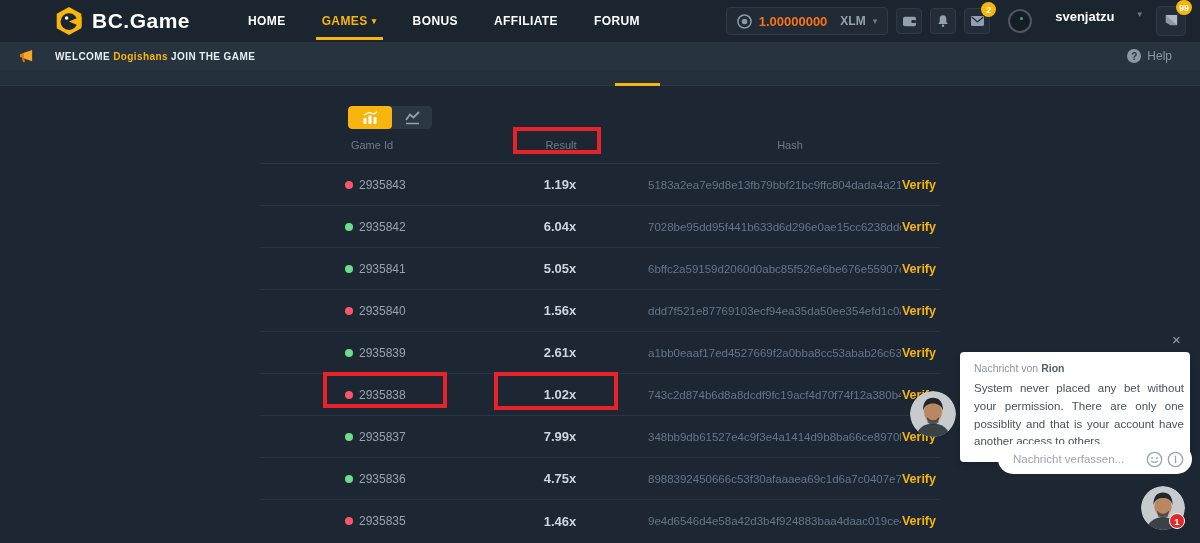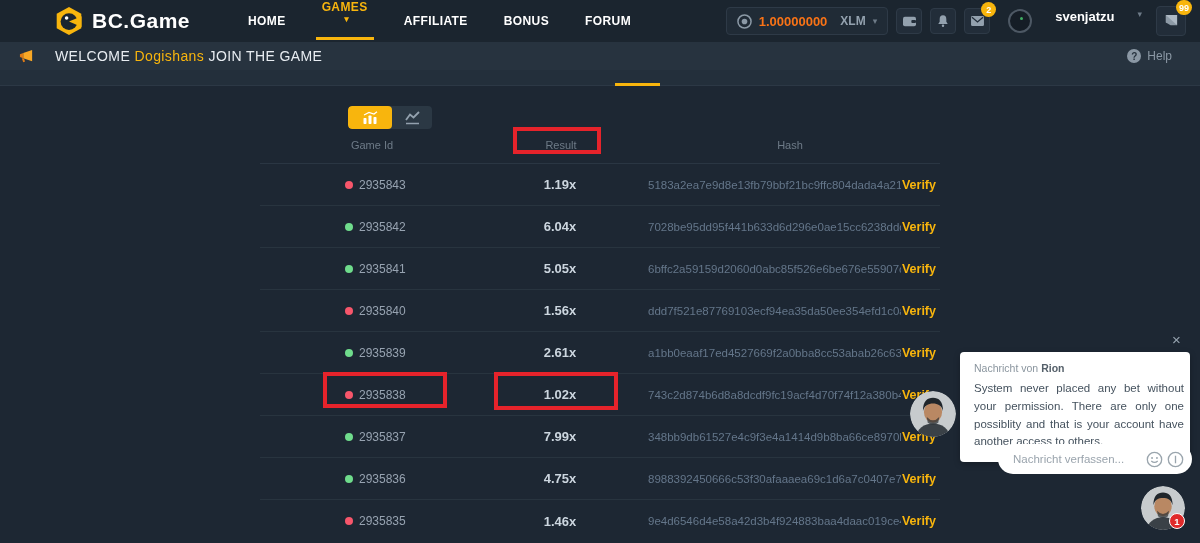--- a/index.html
+++ b/index.html
@@ -6,40 +6,40 @@
   *{box-sizing:border-box;font-family:"Liberation Sans",sans-serif;}
   #app{position:relative;width:1200px;height:543px;background:#1d2733;overflow:hidden;}
 
   
   .navbar{position:absolute;left:0;top:0;width:1200px;height:42px;background:#1b252f;display:flex;align-items:center;z-index:10;}
   .logo{display:flex;align-items:center;gap:8px;margin-left:54px;cursor:pointer;}
   .logo svg{width:30px;height:30px;display:block;}
   .brand{color:#fff;font-size:21px;font-weight:bold;letter-spacing:.5px;}
   .nav-items{display:flex;align-items:center;margin-left:40px;height:56px;}
   .nav-item{position:relative;color:#fff;font-size:12px;font-weight:bold;letter-spacing:.4px;padding:0 18px;height:42px;display:flex;align-items:center;cursor:pointer;}
-  .nav-item.active{color:var(--accent,#f8b50d);flex-direction:column;}
+  .nav-item.active{color:var(--accent,#f8b50d);}
   .nav-item.active::after{content:"";position:absolute;left:12px;right:12px;bottom:2px;height:3px;background:var(--accent,#f8b50d);}
   .nav-caret{font-size:9px;margin-left:4px;color:var(--accent,#f8b50d);}
   .nav-right{margin-left:auto;display:flex;align-items:center;margin-right:14px;gap:8px;}
   .balance-group{display:flex;align-items:center;gap:7px;border:1px solid #2e3a47;background:#202b36;border-radius:4px;height:28px;padding:0 10px;cursor:pointer;}
   .balance-amount{color:#f97316;font-size:13px;font-weight:bold;}
   .currency{color:#93a1ae;font-size:12px;font-weight:bold;margin-left:6px;}
   .sm-caret{color:#6e7b88;font-size:9px;}
   .icon-btn{position:relative;width:26px;height:26px;border:1px solid #2e3a47;background:#222d39;border-radius:4px;display:flex;align-items:center;justify-content:center;cursor:pointer;}
   .badge-y{position:absolute;top:-7px;right:-7px;min-width:15px;height:15px;border-radius:8px;background:var(--badge-yellow,#f8b50d);color:#fff;font-size:9px;font-weight:bold;display:flex;align-items:center;justify-content:center;padding:0 3px;}
   .user-group{display:flex;gap:23px;margin-left:10px;cursor:pointer;}
   .user-avatar{width:24px;height:24px;border-radius:50%;background:#151d26;border:2px solid #4d5864;position:relative;}
   .user-avatar i{position:absolute;left:10px;top:6px;width:3px;height:3px;border-radius:50%;background:#3fae62;}
   .username{color:#fff;font-size:13px;font-weight:bold;}
   .chat-btn{width:30px;height:30px;margin-left:6px;}
 
   
   .announce{position:absolute;left:0;top:42px;width:1200px;height:28px;background:#27333f;display:flex;align-items:center;z-index:9;}
   .megaphone{margin-left:18px;display:flex;}
-  .announce-text{margin-left:20px;color:#e8edf2;font-size:14px;font-weight:normal;letter-spacing:.4px;}
+  .announce-text{margin-left:20px;color:#e8edf2;font-size:10px;font-weight:bold;letter-spacing:.4px;}
   .announce-text .hl{color:var(--accent,#f8b50d);}
   .help-link{margin-left:auto;margin-right:28px;display:flex;align-items:center;gap:6px;cursor:pointer;}
   .help-circle{width:14px;height:14px;border-radius:50%;background:#8b98a5;color:#27333f;font-size:10px;font-weight:bold;display:flex;align-items:center;justify-content:center;}
   .help-label{color:#8b98a5;font-size:12px;}
 
   
   .tabstrip{position:absolute;left:0;top:70px;width:1200px;height:16px;background:#232f3b;border-bottom:1px solid #2c3845;}
   .tab-indicator{position:absolute;left:615px;top:13px;width:45px;height:3px;background:var(--accent,#f8b50d);}
 
   
@@ -99,24 +99,24 @@
     </div>
     <div class="nav-items">
       <div class="nav-item">
           <span>HOME</span>
         </div>
       <div class="nav-item active">
           <span>GAMES</span>
           <span class="nav-caret">▾</span>
         </div>
       <div class="nav-item">
+          <span>BONUS</span>
+        </div>
+      <div class="nav-item">
           <span>AFFILIATE</span>
-        </div>
-      <div class="nav-item">
-          <span>BONUS</span>
         </div>
       <div class="nav-item">
           <span>FORUM</span>
         </div>
     </div>
     <div class="nav-right">
       <div class="balance-group">
         <svg width="15" height="15" viewBox="0 0 16 16">
           <circle cx="8" cy="8" r="7" fill="none" stroke="#8b99a6" stroke-width="1.6"></circle>
           <circle cx="8" cy="8" r="3" fill="#8b99a6"></circle>

